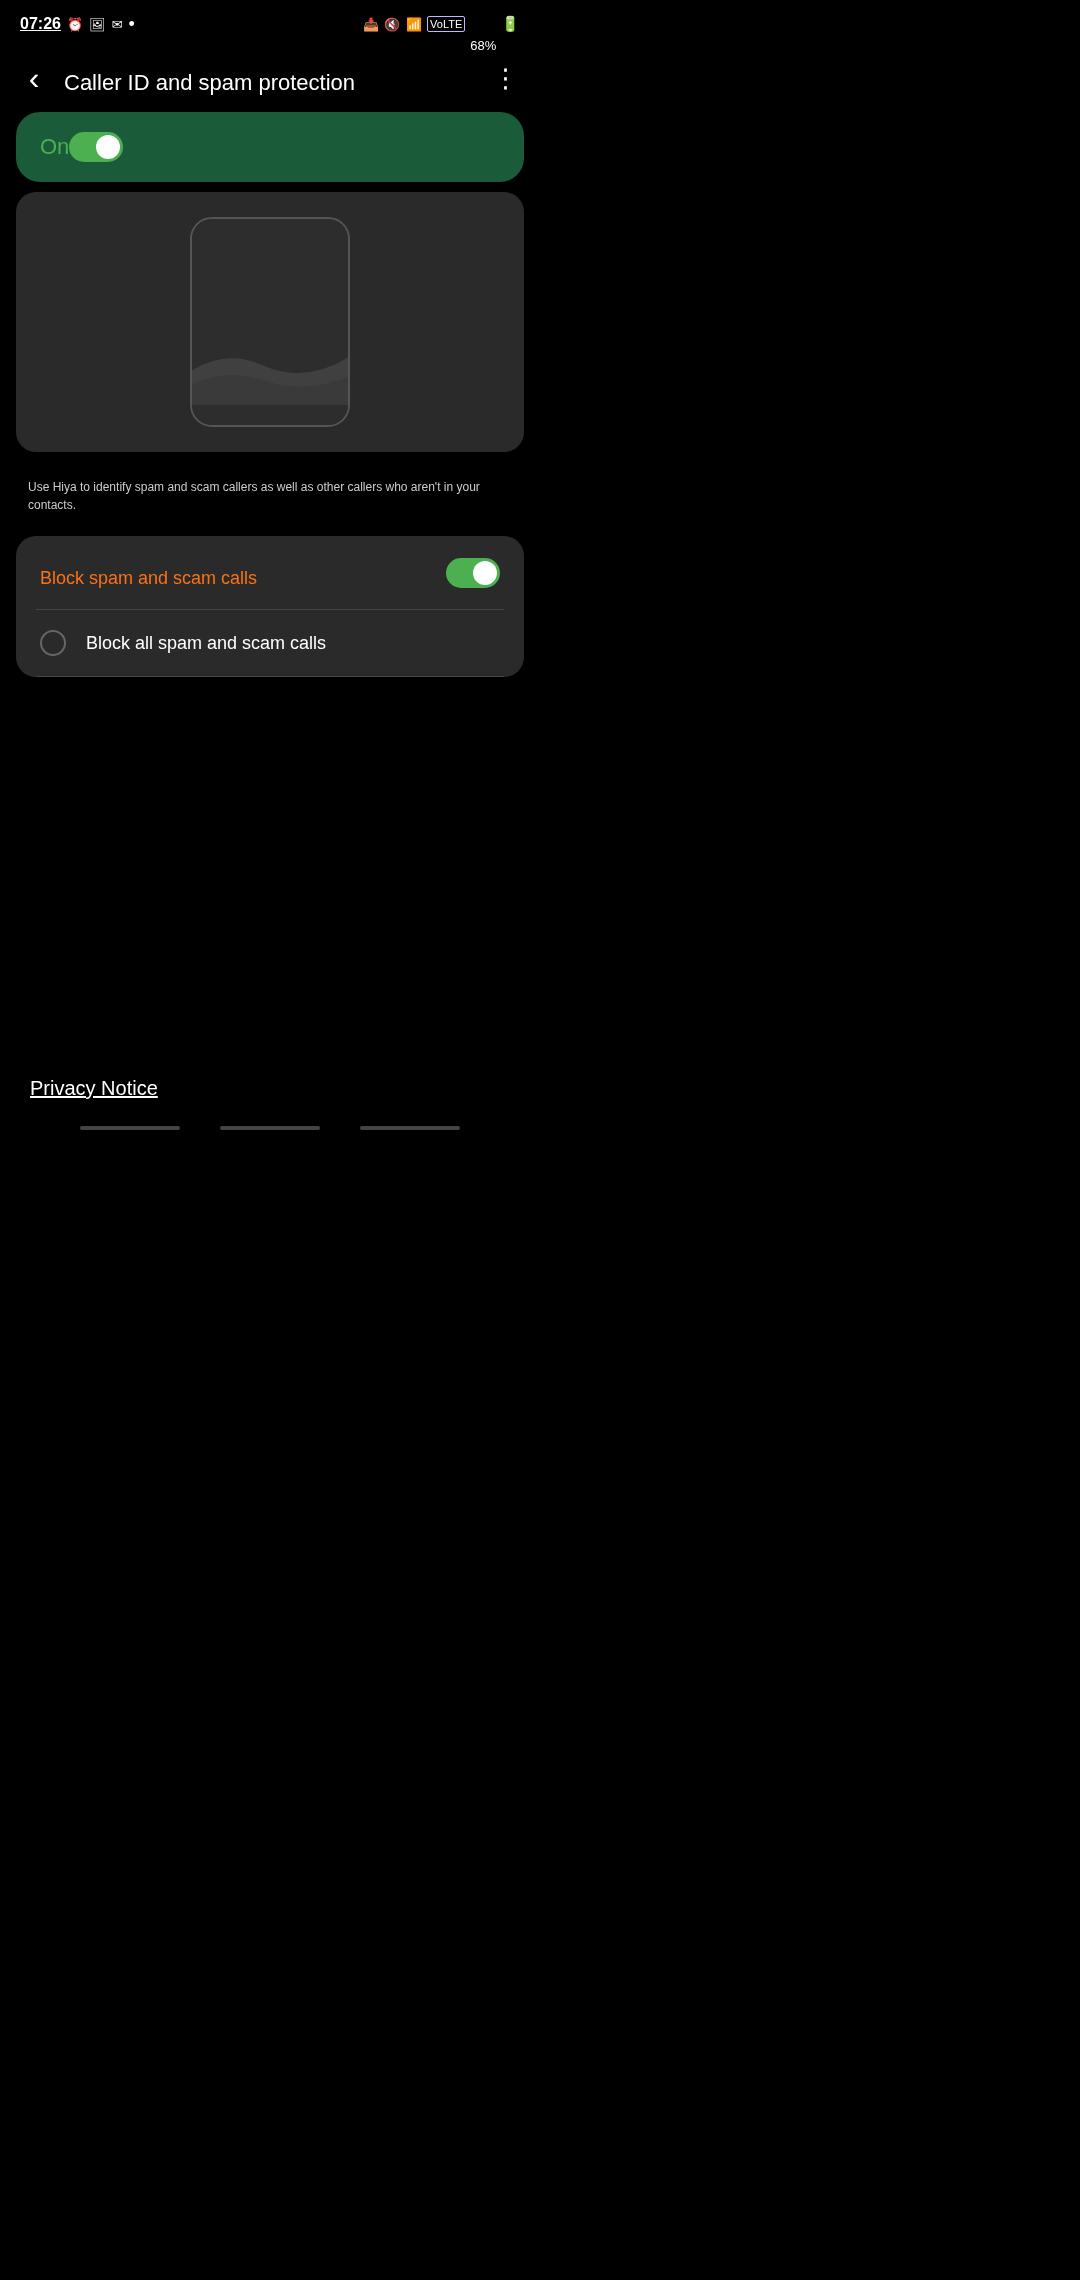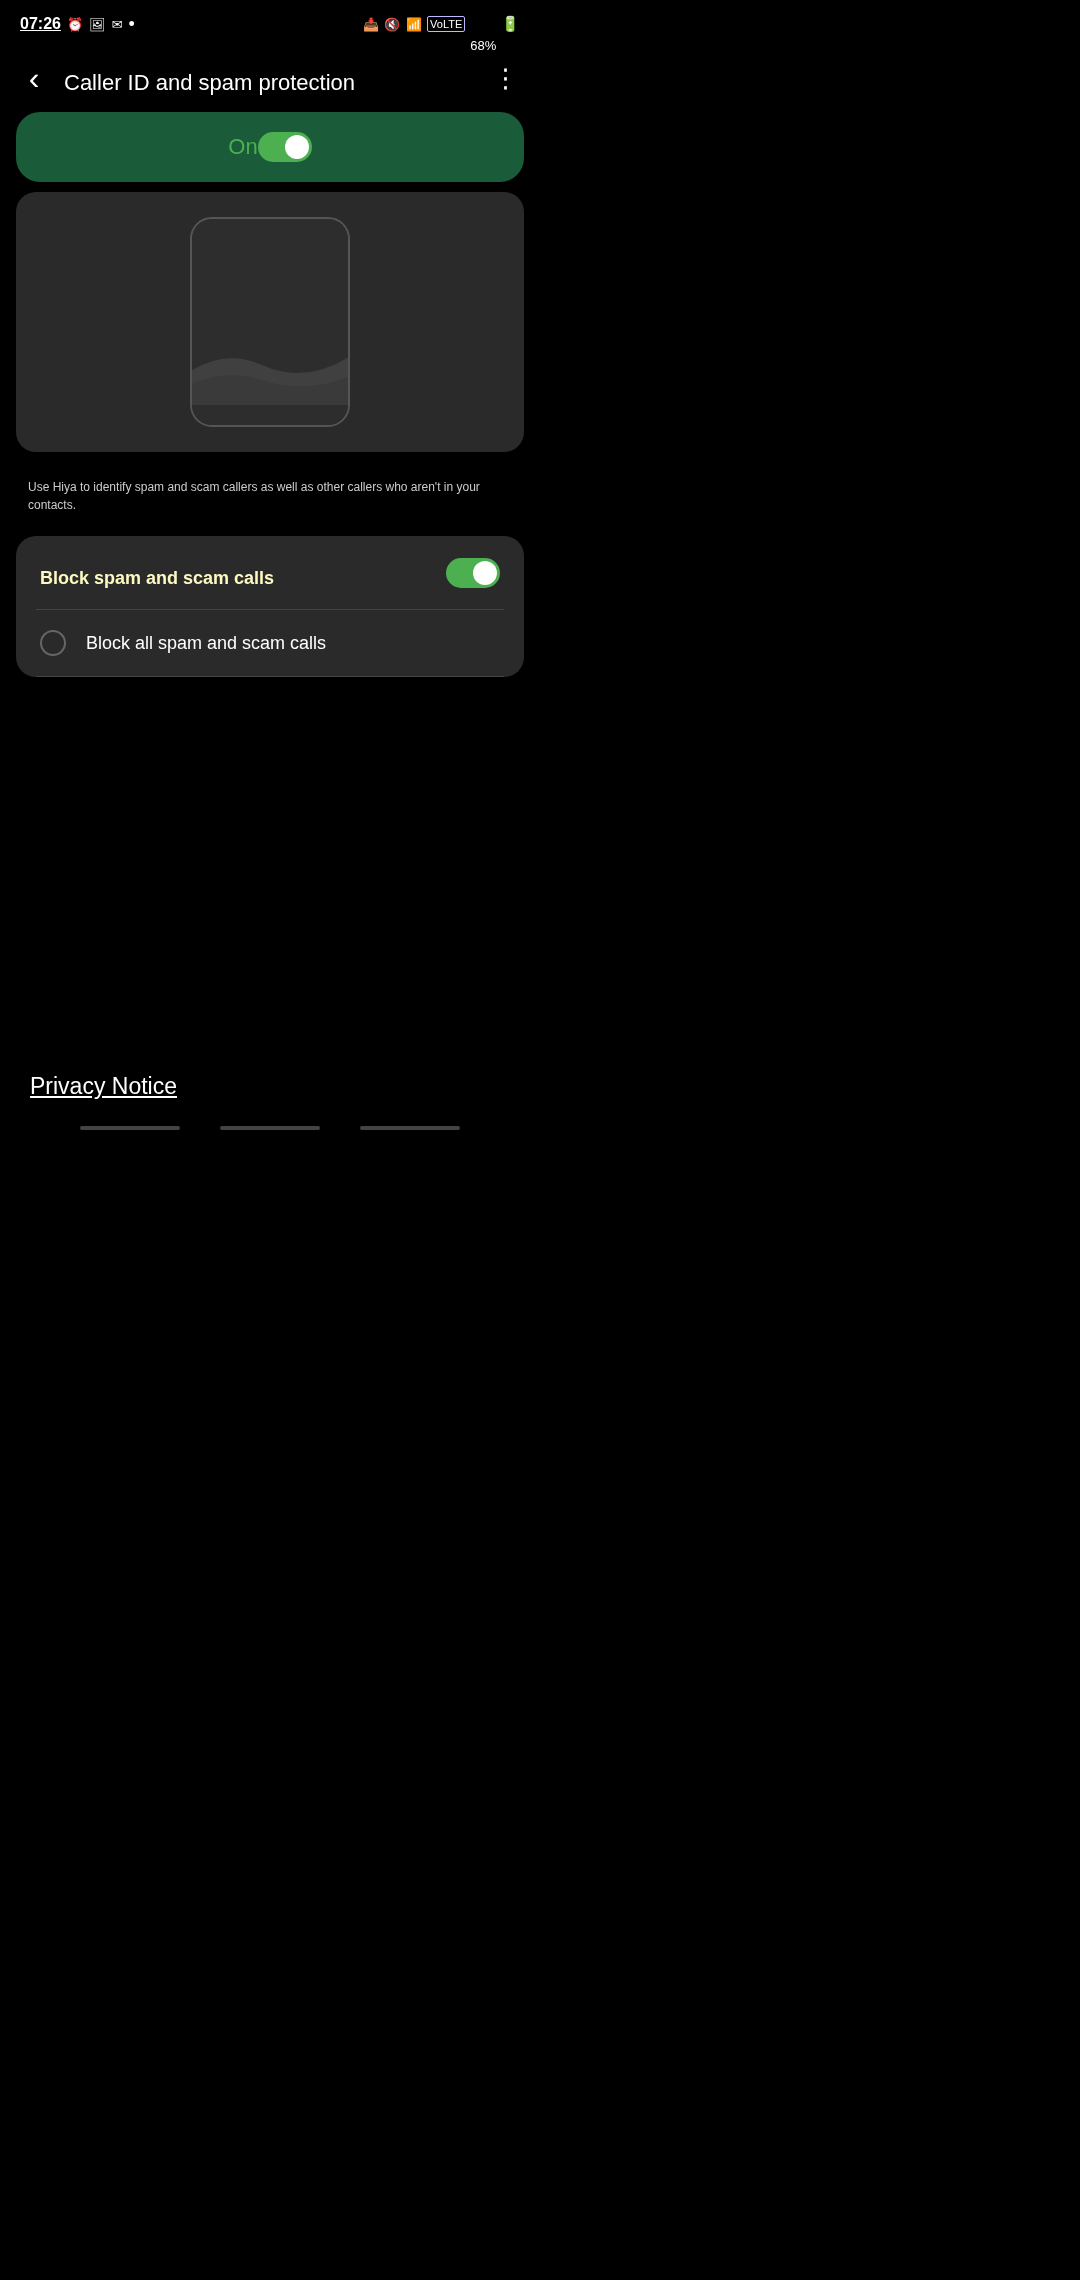--- a/index.html
+++ b/index.html
@@ -86,21 +86,21 @@
     }
 
     
     .toggle-card {
       margin: 8px 16px;
       background: #1a5c3a;
       border-radius: 24px;
       padding: 20px 24px;
       display: flex;
       align-items: center;
-      justify-content: center;
+      justify-content: flex-start;
     }
 
     .toggle-label {
       font-size: 22px;
       color: #4caf50;
       font-weight: 500;
     }
 
     
     .toggle-switch {
@@ -191,22 +191,22 @@
 
     .settings-row {
       display: flex;
       align-items: center;
       justify-content: space-between;
       padding: 20px 24px;
     }
 
     .settings-row-label {
       font-size: 18px;
-      color: #fef9c3;
-      font-weight: 700;
+      color: #f97316;
+      font-weight: 400;
       margin-top: 12px;
     }
 
     .divider {
       height: 1px;
       background: #444;
       margin: 0 20px;
     }
 
     .radio-row {
@@ -242,21 +242,21 @@
     .radio-label {
       font-size: 18px;
       color: #fff;
     }
 
     
     .privacy-notice {
       position: absolute;
       bottom: 40px;
       left: 30px;
-      font-size: 23px;
+      font-size: 20px;
       color: #fff;
       text-decoration: underline;
       cursor: pointer;
     }
 
     
     .bottom-bar {
       position: absolute;
       bottom: 10px;
       left: 0;

